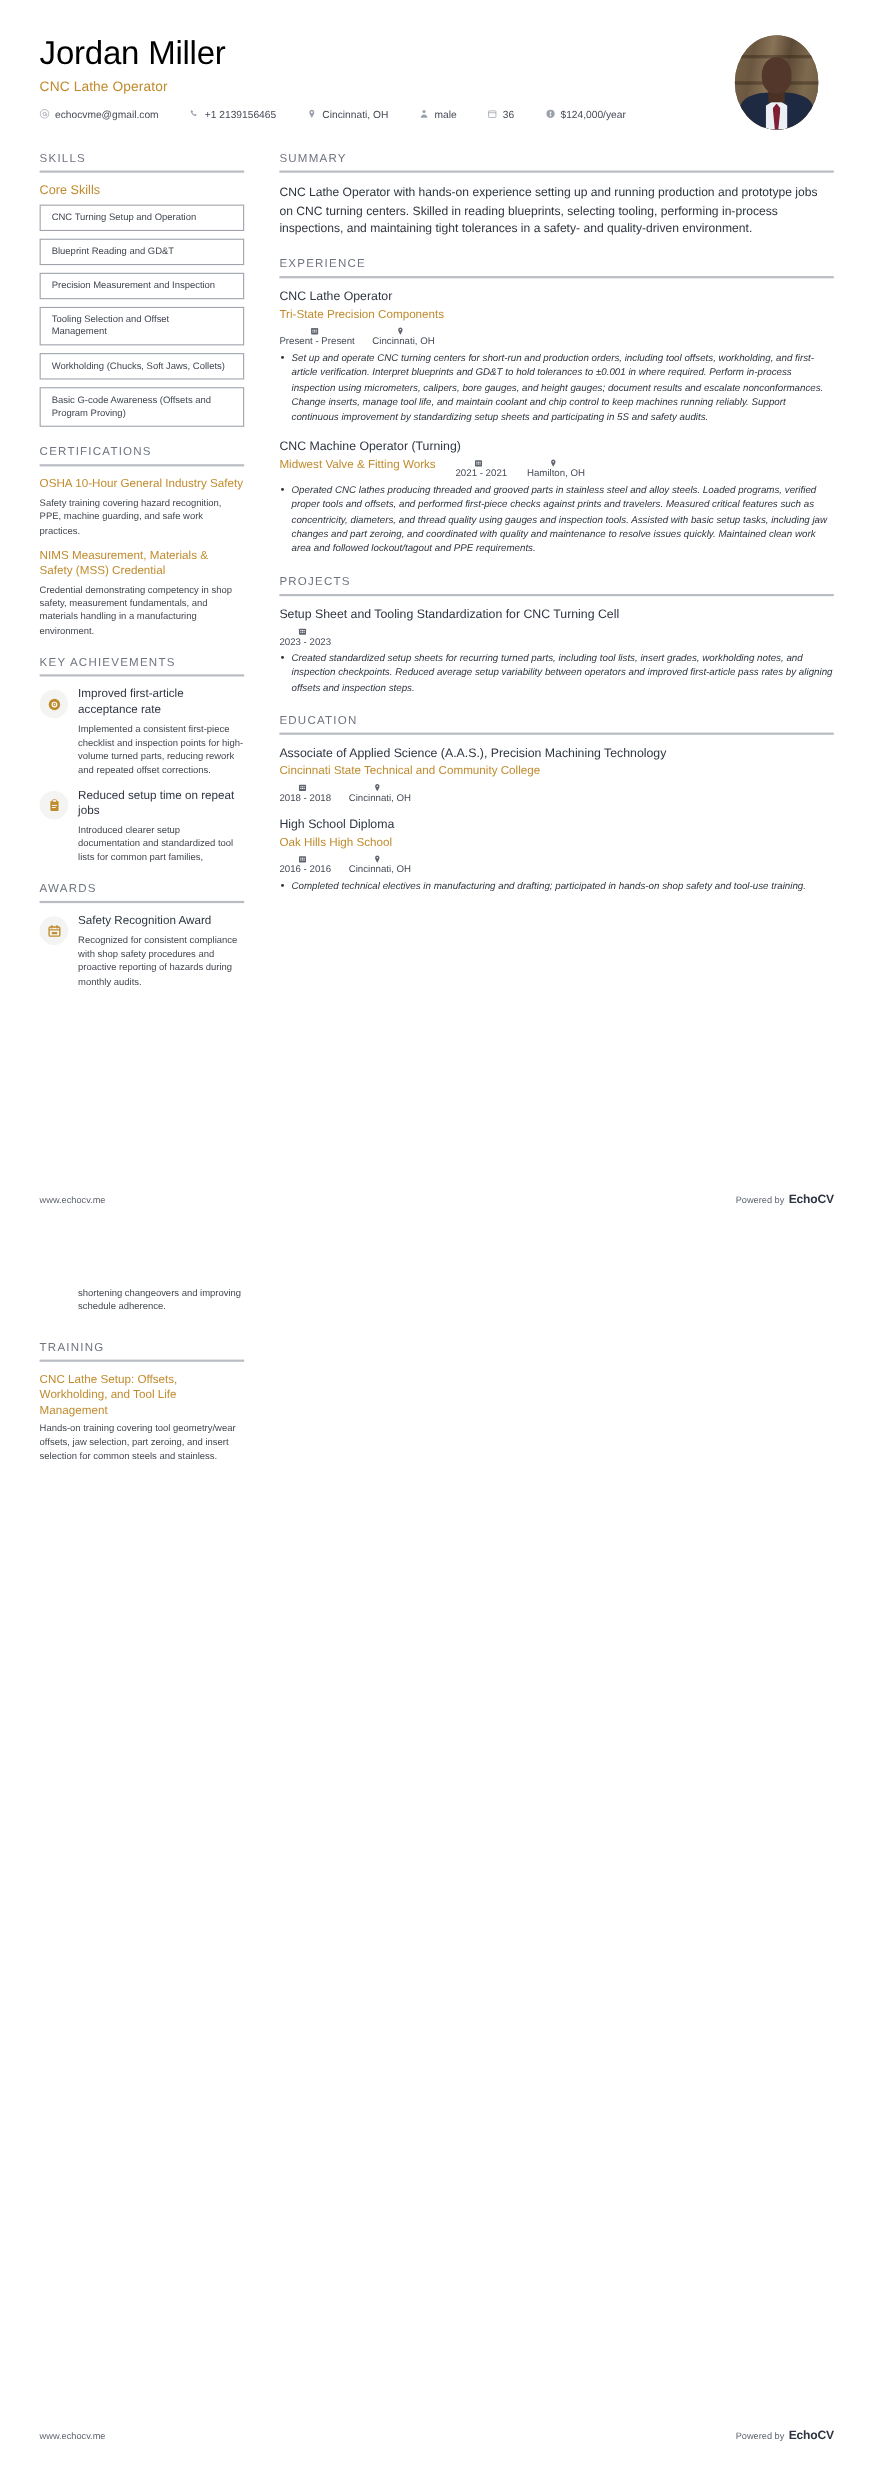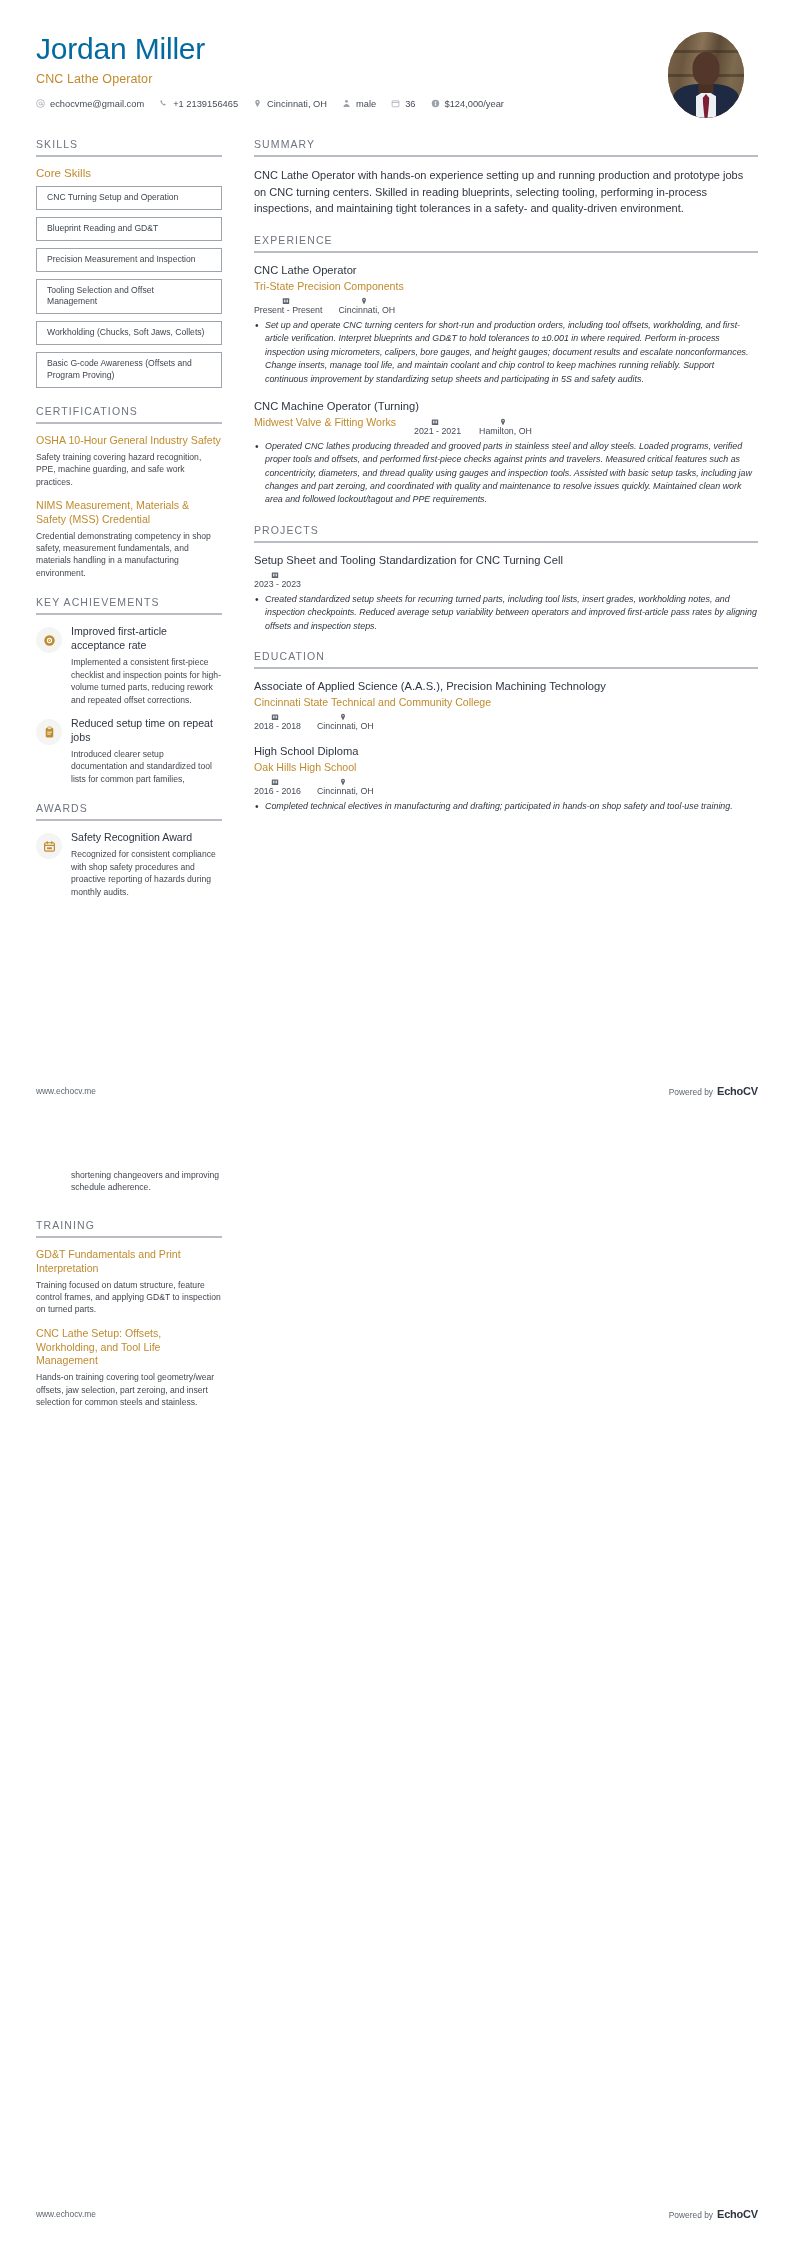--- a/index.html
+++ b/index.html
@@ -21,21 +21,21 @@
   .header {
     padding: 30px 36px 0 36px;
     display: flex;
     align-items: flex-start;
     justify-content: space-between;
   }
   .header-left { padding-top: 2px; }
   .name {
     font-size: 30px;
     font-weight: 400;
-    color: #0369a1;
+    color: #000000;
     letter-spacing: -0.2px;
     line-height: 1.12;
   }
   .job-title {
     font-size: 12.5px;
     color: #c08b2e;
     margin-top: 6px;
     letter-spacing: 0.1px;
   }
   .contact-row {
@@ -43,21 +43,21 @@
     flex-wrap: wrap;
     align-items: center;
     gap: 4px 0;
     margin-top: 13px;
   }
   .contact-item {
     display: flex;
     align-items: center;
     font-size: 9.3px;
     color: #454b57;
-    margin-right: 15px;
+    margin-right: 28px;
     white-space: nowrap;
   }
   .contact-item .ico {
     margin-right: 5px;
     display: inline-flex;
     align-items: center;
     color: #9aa0aa;
   }
   .avatar {
     width: 76px;
@@ -618,24 +618,20 @@
         <div class="bubble" style="background:transparent;"></div>
         <div class="bubble-body">
           <div class="bubble-desc">shortening changeovers and improving schedule adherence.</div>
         </div>
       </div>
 
       <div class="section">
         <div class="section-title">TRAINING</div>
         <div class="section-rule"></div>
         <div class="entry">
-          <div class="entry-title">GD&amp;T Fundamentals and Print Interpretation</div>
-          <div class="entry-desc">Training focused on datum structure, feature control frames, and applying GD&amp;T to inspection on turned parts.</div>
-        </div>
-        <div class="entry">
           <div class="entry-title">CNC Lathe Setup: Offsets, Workholding, and Tool Life Management</div>
           <div class="entry-desc">Hands-on training covering tool geometry/wear offsets, jaw selection, part zeroing, and insert selection for common steels and stainless.</div>
         </div>
       </div>
 
     </div>
 
     <div class="col-gap"></div>
     <div class="col-right"></div>
   </div>

